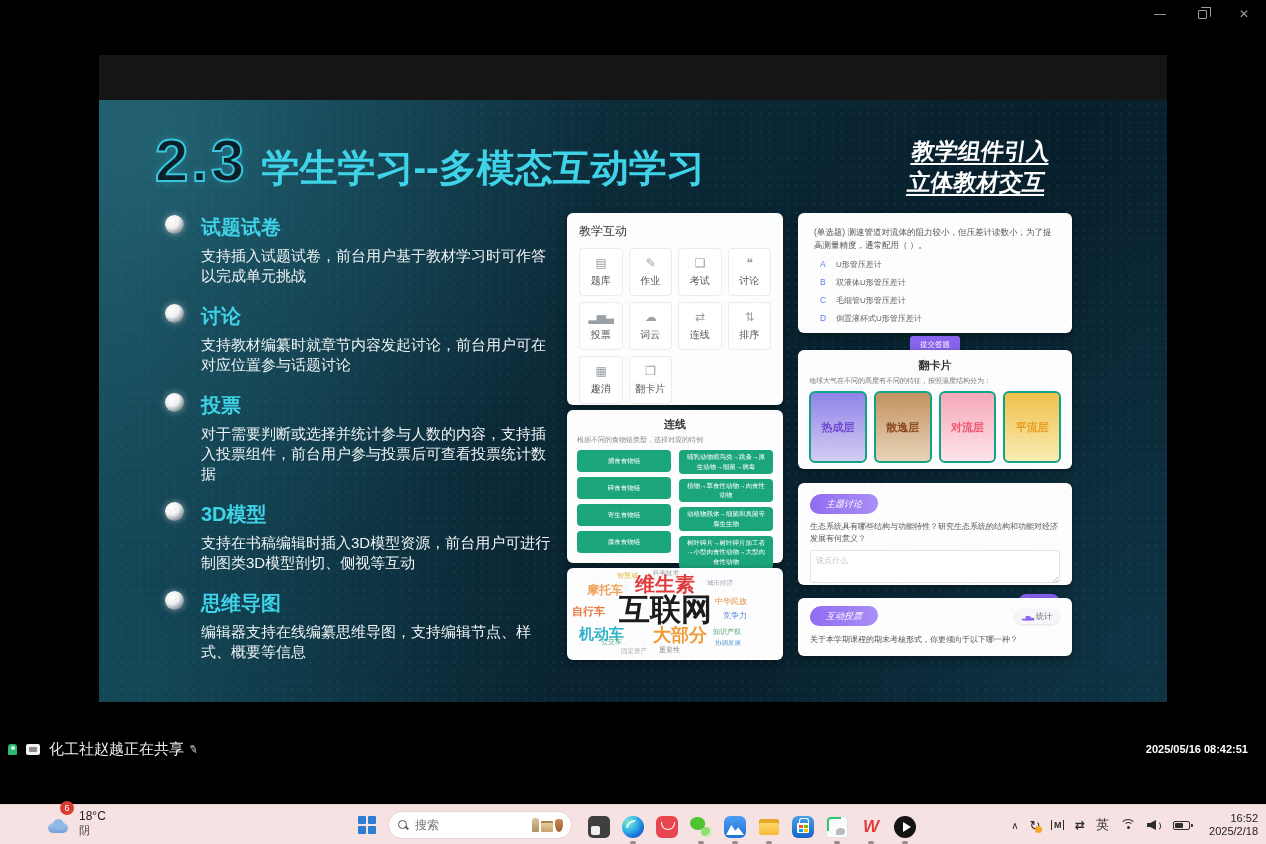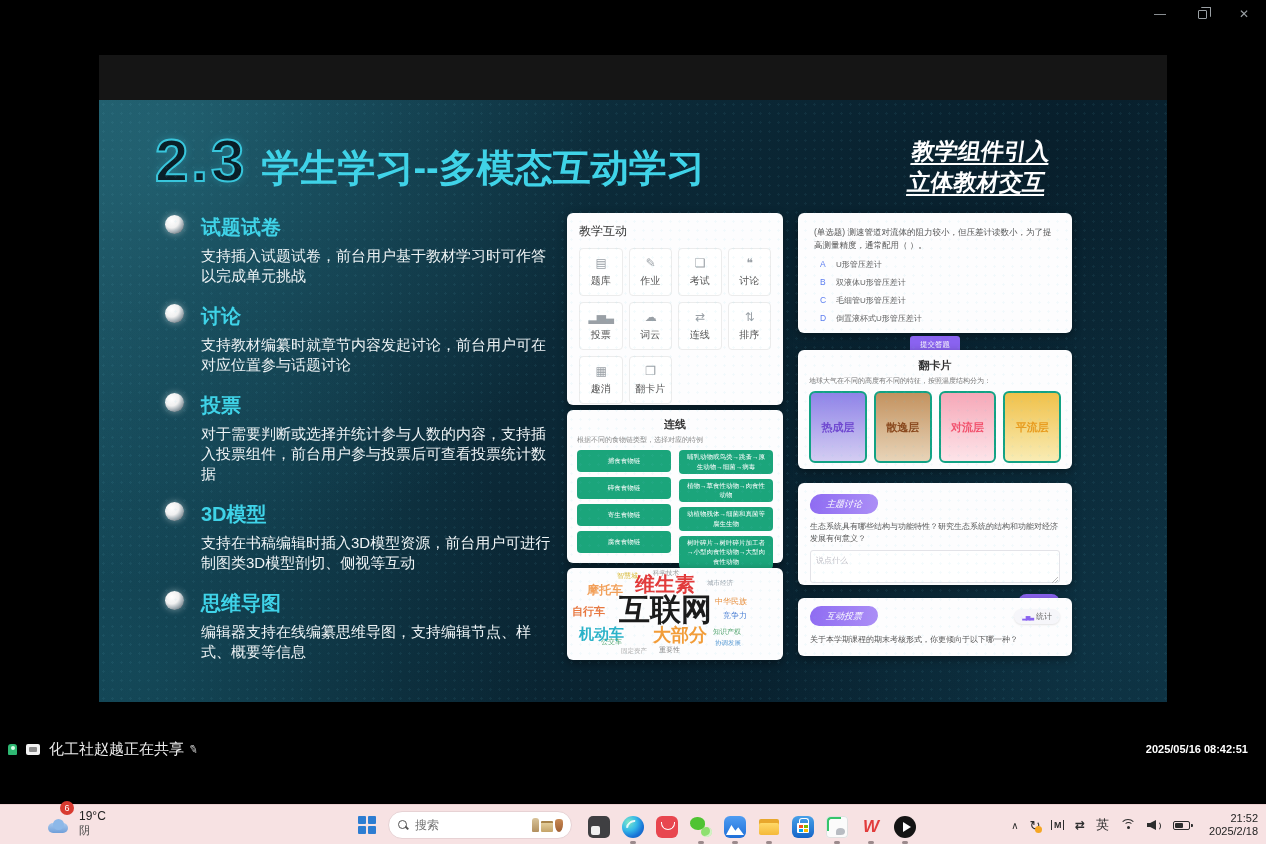--- a/index.html
+++ b/index.html
@@ -468,21 +468,21 @@
     <span class="share-pen">✎</span>
     <span class="share-time">2025/05/16 08:42:51</span>
   </div>
 
   <div id="taskbar">
 
     <div class="weather">
       <span class="cloud-ic"></span>
       <span class="weather-badge">6</span>
       <span class="weather-text">
-        <div class="weather-temp">19°C</div>
+        <div class="weather-temp">18°C</div>
         <div class="weather-cond">阴</div>
       </span>
     </div>
 
     <div class="start-btn">
       <span></span>
         <span></span>
         <span></span>
         <span></span>
     </div>
@@ -553,18 +553,18 @@
       <span class="wifi">
           <i></i>
           <i></i>
           <i></i>
         </span>
       <span class="speaker"></span>
       <span class="battery"></span>
     </div>
 
     <div class="clock">
-      <div>21:52</div>
+      <div>16:52</div>
       <div>2025/2/18</div>
     </div>
 
   </div>
 </div>
 
 </body></html>

